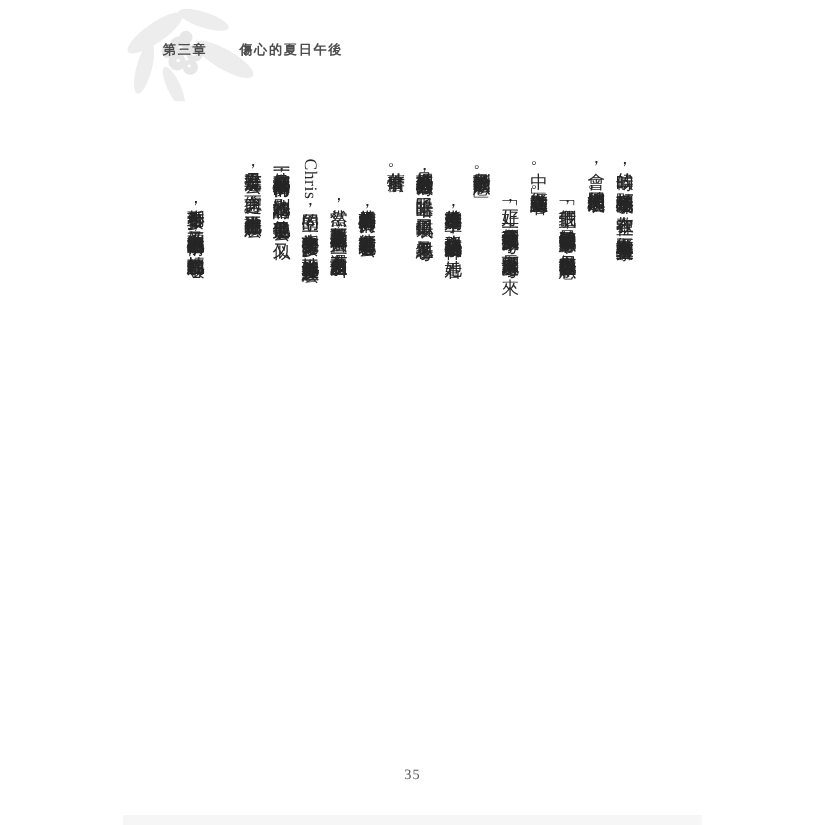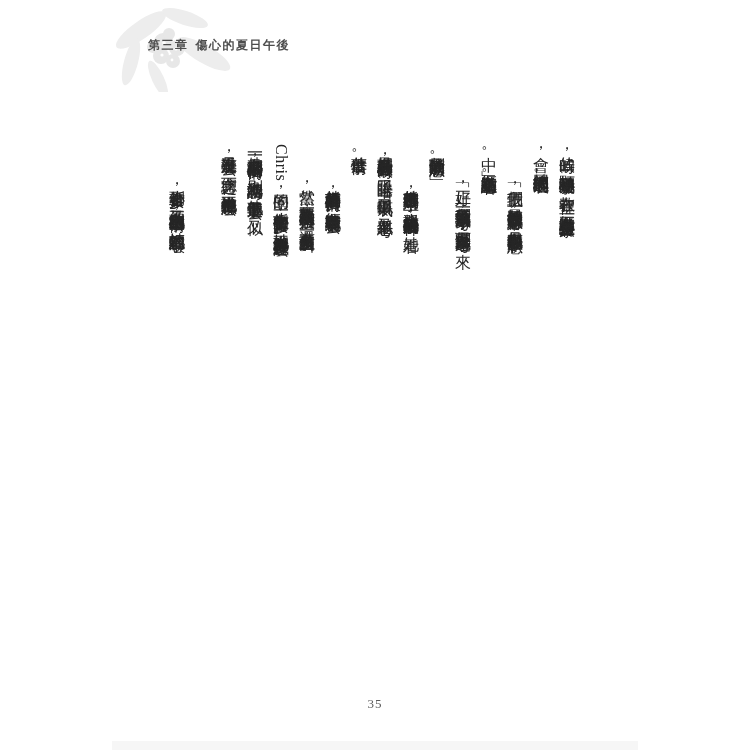--- a/index.html
+++ b/index.html
@@ -35,21 +35,21 @@
     position: absolute;
     left: 148px;
     top: 37px;
     font-family: "Liberation Sans", "DejaVu Sans", sans-serif;
     font-weight: bold;
     font-size: 12px;
     color: var(--header-text);
     letter-spacing: 1.5px;
     white-space: nowrap;
   }
-  .chapter-header .chapter-title { margin-left: 7px; }
+  .chapter-header .chapter-title { margin-left: 29px; }
   .text-block {
     position: absolute;
     top: 144px;
     right: 170px;
     height: 556px;
     writing-mode: vertical-rl;
     text-orientation: mixed;
     font-size: 16px;
     color: var(--body-text);
     letter-spacing: 0.5px;

